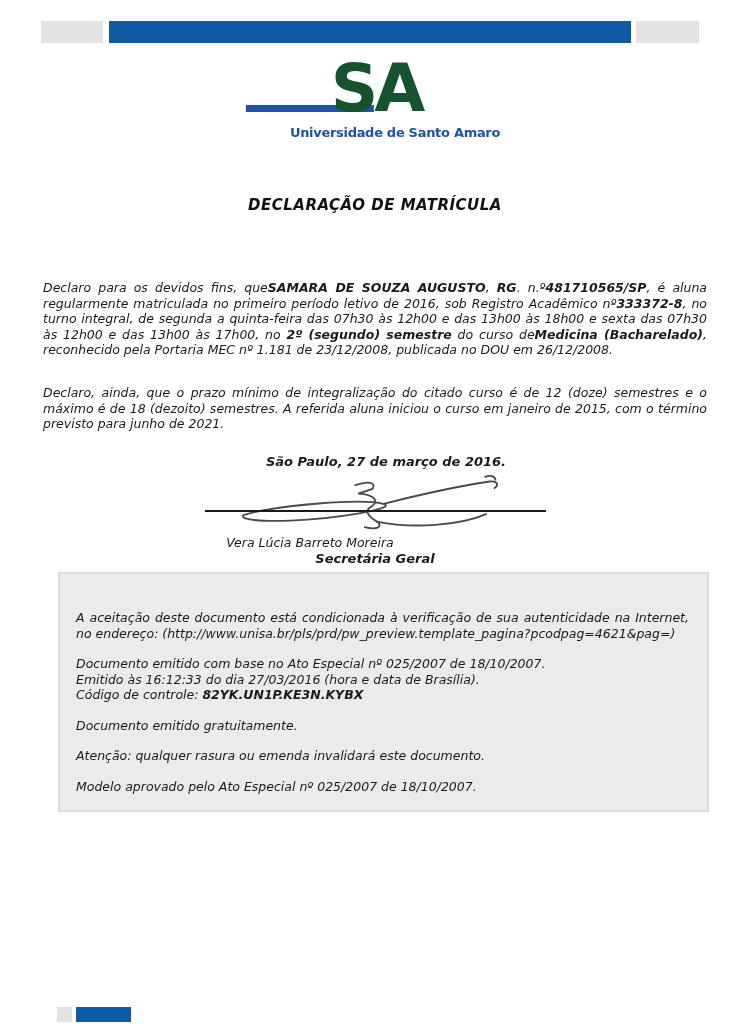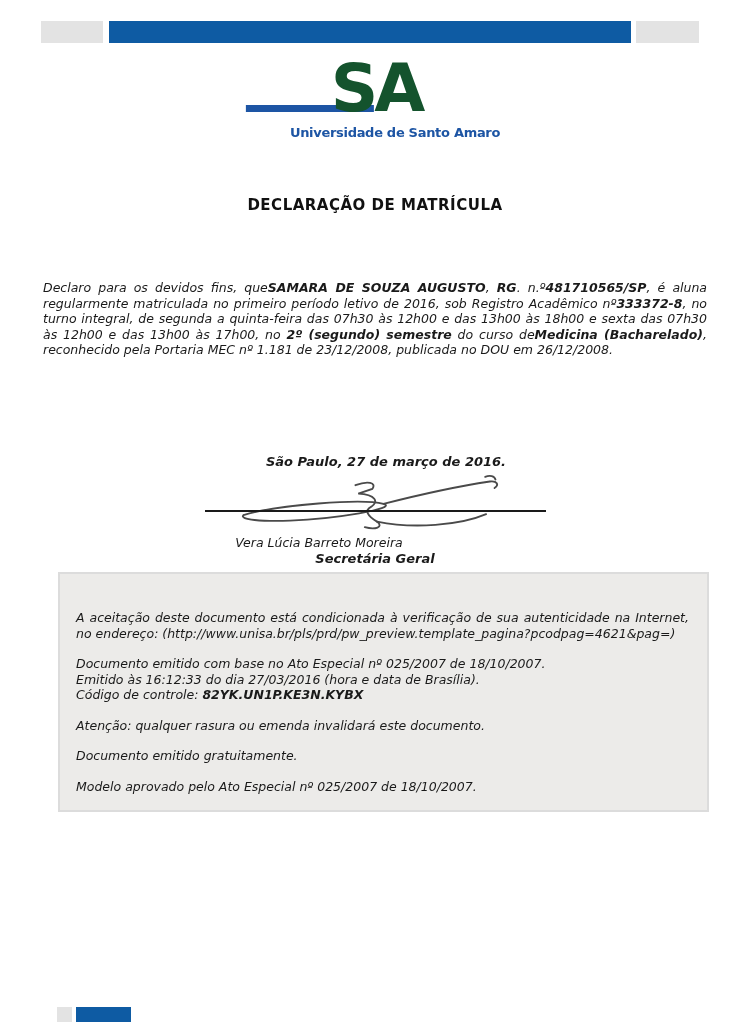--- a/index.html
+++ b/index.html
@@ -24,42 +24,42 @@
   .logo { position: absolute; top: 58px; left: 50%; transform: translateX(-50%); text-align: center; }
   .logo-letters { position: relative; display: flex; align-items: flex-end; justify-content: center; line-height: 0.95; font-weight: bold; }
   .logo-uni { position: relative; z-index: 1; font-size: 54px; letter-spacing: -3px; color: #8cbbe6; }
   .logo-sa  { position: relative; z-index: 1; font-size: 66px; letter-spacing: -4px; color: #14532d; margin-left: 2px; }
   .logo-bar { position: absolute; z-index: 0; left: -4px; bottom: 9px; width: 128px; height: 7px; background: #1d55a4; }
   .logo-tagline { margin-top: 4px; font-size: 13px; font-weight: bold; letter-spacing: -0.3px; color: #1d55a4; white-space: nowrap; margin-left: 40px; }
 
   
   .doc-title {
     position: absolute; top: 196px; left: 0; width: 750px;
-    text-align: center; font-size: 15px; font-weight: bold; 
+    text-align: center; font-size: 15px; font-weight: bold; font-style: italic;
     letter-spacing: 0.5px; color: #111;
   }
 
   
   .para {
     position: absolute; left: 43px; width: 664px;
     font-size: 12.5px; line-height: 15.6px; font-style: italic;
     text-align: justify; color: #1a1a1a;
   }
   #para-enrollment { top: 280px; }
   #para-duration   { top: 385px; }
 
   .date-line {
     position: absolute; top: 454px; left: 11px; width: 750px;
     text-align: center; font-size: 13px; font-weight: bold; font-style: italic;
   }
 
   
   .signature-svg { position: absolute; top: 473px; left: 236px; width: 280px; height: 58px; }
   .sig-rule { position: absolute; top: 510px; left: 205px; width: 341px; height: 0; border-top: 2px solid #1a1a1a; }
-  .sig-name { position: absolute; top: 535px; left: 11px; width: 616px; text-align: center; font-size: 12.5px; font-style: italic; }
+  .sig-name { position: absolute; top: 535px; left: 2px; width: 616px; text-align: center; font-size: 12.5px; font-style: italic; }
   .sig-role { position: absolute; top: 551px; left: 0; width: 750px; text-align: center; font-size: 13px; font-style: italic; font-weight: bold; }
 
   
   .vbox {
     position: absolute; top: 572px; left: 50px; width: 651px; height: 240px;
     box-sizing: border-box; background: #ecebe9; border: 2px solid #dcdcdc;
     padding: 36px 18px 0 16px;
     font-size: 12.5px; line-height: 15.5px; font-style: italic; color: #1a1a1a; margin-left: 8px;
   }
   .vbox p { margin: 0; }
@@ -86,20 +86,21 @@
       <span class="logo-bar"></span>
       <span class="logo-sa">SA</span>
     </div>
     <div class="logo-tagline">Universidade de Santo Amaro</div>
   </div>
 
   <div class="doc-title">DECLARAÇÃO DE MATRÍCULA</div>
 
   <div class="para" id="para-enrollment">Declaro para os devidos fins, que<b>SAMARA DE SOUZA AUGUSTO</b>, <b>RG</b>. n.º<b>481710565/SP</b>, é aluna regularmente matriculada no primeiro período letivo de 2016, sob Registro Acadêmico nº<b>333372-8</b>, no turno integral, de segunda a quinta-feira das 07h30 às 12h00 e das 13h00 às 18h00 e sexta das 07h30 às 12h00 e das 13h00 às 17h00, no <b>2º (segundo) semestre</b> do curso de<b>Medicina (Bacharelado)</b>, reconhecido pela Portaria MEC nº 1.181 de 23/12/2008, publicada no DOU em 26/12/2008.</div>
 
+  <div class="para" id="para-duration">Declaro, ainda, que o prazo mínimo de integralização do citado curso é de 12 (doze) semestres e o máximo é de 18 (dezoito) semestres. A referida aluna iniciou o curso em janeiro de 2015, com o término previsto para junho de 2021.</div>
 
   <div class="date-line">São Paulo, 27 de março de 2016.</div>
 
   <svg class="signature-svg" viewBox="0 0 300 60" fill="none" stroke="#4a4a4a" stroke-width="2" stroke-linecap="round">
     <path d="M 8 44 C 45 33, 135 26, 158 32 C 175 37, 105 48, 58 50 C 28 51, 3 49, 8 44"></path>
     <path d="M 128 12 C 141 7, 151 9, 146 16 L 131 21 C 150 22, 153 30, 145 35 C 137 39, 141 45, 151 51 C 159 57, 149 60, 138 57"></path>
     <path d="M 158 32 C 205 20, 252 11, 272 8 C 280 7, 282 12, 277 15"></path>
     <path d="M 267 3 C 272 1, 277 2, 278 6"></path>
     <path d="M 151 51 C 190 59, 240 55, 268 43"></path>
   </svg>
@@ -107,21 +108,21 @@
   <div class="sig-rule"></div>
 
   <div class="sig-name">Vera Lúcia Barreto Moreira</div>
   <div class="sig-role">Secretária Geral</div>
 
   <div class="vbox">
     <p class="gap just">A aceitação deste documento está condicionada à verificação de sua autenticidade na Internet, no endereço: (http://www.unisa.br/pls/prd/pw_preview.template_pagina?pcodpag=4621&amp;pag=)</p>
     <p>Documento emitido com base no Ato Especial nº 025/2007 de 18/10/2007.</p>
     <p>Emitido às 16:12:33 do dia 27/03/2016 (hora e data de Brasília).</p>
     <p class="gap">Código de controle: <b>82YK.UN1P.KE3N.KYBX</b></p>
+    <p class="gap">Documento emitido gratuitamente.</p>
     <p class="gap">Atenção: qualquer rasura ou emenda invalidará este documento.</p>
-    <p class="gap">Documento emitido gratuitamente.</p>
     <p>Modelo aprovado pelo Ato Especial nº 025/2007 de 18/10/2007.</p>
   </div>
 
   <div class="pagebreak-gray"></div>
   <div class="pagebreak-blue"></div>
 
 </div>
 
 </body></html>

